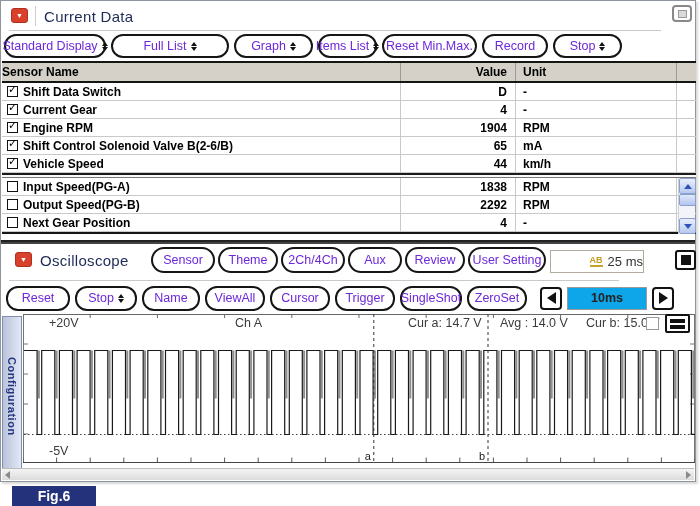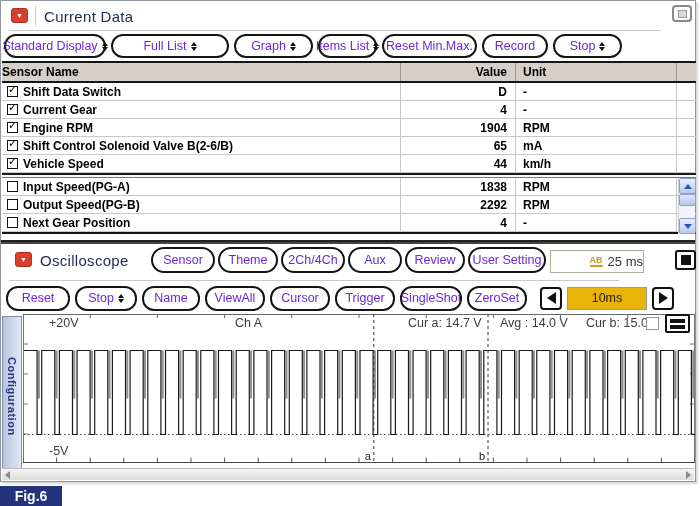--- a/index.html
+++ b/index.html
@@ -96,22 +96,22 @@
   #toolbar2 .btn:nth-child(1){width:64px}#toolbar2 .btn:nth-child(2){width:62px}
   #toolbar2 .btn:nth-child(3){width:58px}#toolbar2 .btn:nth-child(4){width:60px}
   #toolbar2 .btn:nth-child(5){width:60px}#toolbar2 .btn:nth-child(6){width:60px}
   #toolbar2 .btn:nth-child(7){width:62px}#toolbar2 .btn:nth-child(8){width:60px}
   .tb-arrow { width:22px; height:23px; border:2px solid #111; border-radius:4px; background:#fff;
     display:flex; align-items:center; justify-content:center; }
   .tri-l { width:0;height:0;border-top:6px solid transparent;border-bottom:6px solid transparent;
     border-right:9px solid #111; }
   .tri-r { width:0;height:0;border-top:6px solid transparent;border-bottom:6px solid transparent;
     border-left:9px solid #111; }
-  #timebase { width:80px; height:23px; border:1px solid #9a9a9a; background:#eab308;
-    display:flex; align-items:center; justify-content:center; font-size:12.5px; color:#222; }
+  #timebase { width:80px; height:23px; border:1px solid #9a9a9a; background:#0ea5e9;
+    display:flex; align-items:center; justify-content:center; font-size:12.5px; color:#222;font-weight:bold; }
   #tb-arrow-left { margin-left:8px; }
 
   
   #scope { position:absolute; left:0; top:313px; width:694px; height:166px; }
   #config-tab { position:absolute; left:1px; top:2px; width:20px; height:161px;
     border:1px solid #7e8eae; background:linear-gradient(90deg,#b9c3da,#e2e8f5);
     display:flex; align-items:center; justify-content:center; }
   #config-tab span { writing-mode:vertical-rl; font-size:11px; font-weight:bold;
     color:#23337e; letter-spacing:.5px; }
   #plot { position:absolute; left:22px; top:0; width:672px; height:152px; }
@@ -131,21 +131,21 @@
 
   #hscroll { position:absolute; left:1px; right:1px; top:154px; height:12px;
     background:linear-gradient(#f4f4f4,#dcdcdc); border-top:1px solid #bbb;
     display:flex; align-items:center; justify-content:space-between; padding:0 3px; }
   .hchev-l { width:0;height:0;border-top:4px solid transparent;border-bottom:4px solid transparent;
     border-right:5px solid #8a8a8a; }
   .hchev-r { width:0;height:0;border-top:4px solid transparent;border-bottom:4px solid transparent;
     border-left:5px solid #8a8a8a; }
 
   
-  #figlabel { position:absolute; left:0px; top:486px; width:62px; height:20px;
+  #figlabel { position:absolute; left:12px; top:486px; width:84px; height:20px;
     background:#24327b; color:#fff; font-weight:bold; font-size:14px;
     display:flex; align-items:center; justify-content:center; }
 </style>
 </head>
 <body>
 
 <div class="window">
 
   <div class="drop-icon" style="left:10px; top:7px;">
       <span>▼</span>

